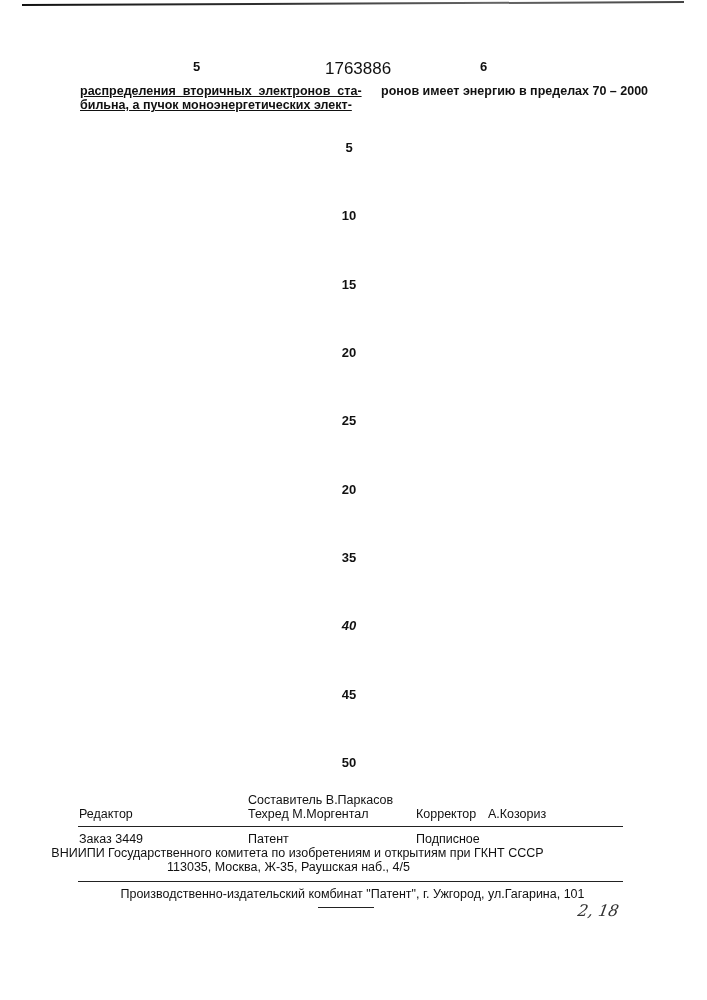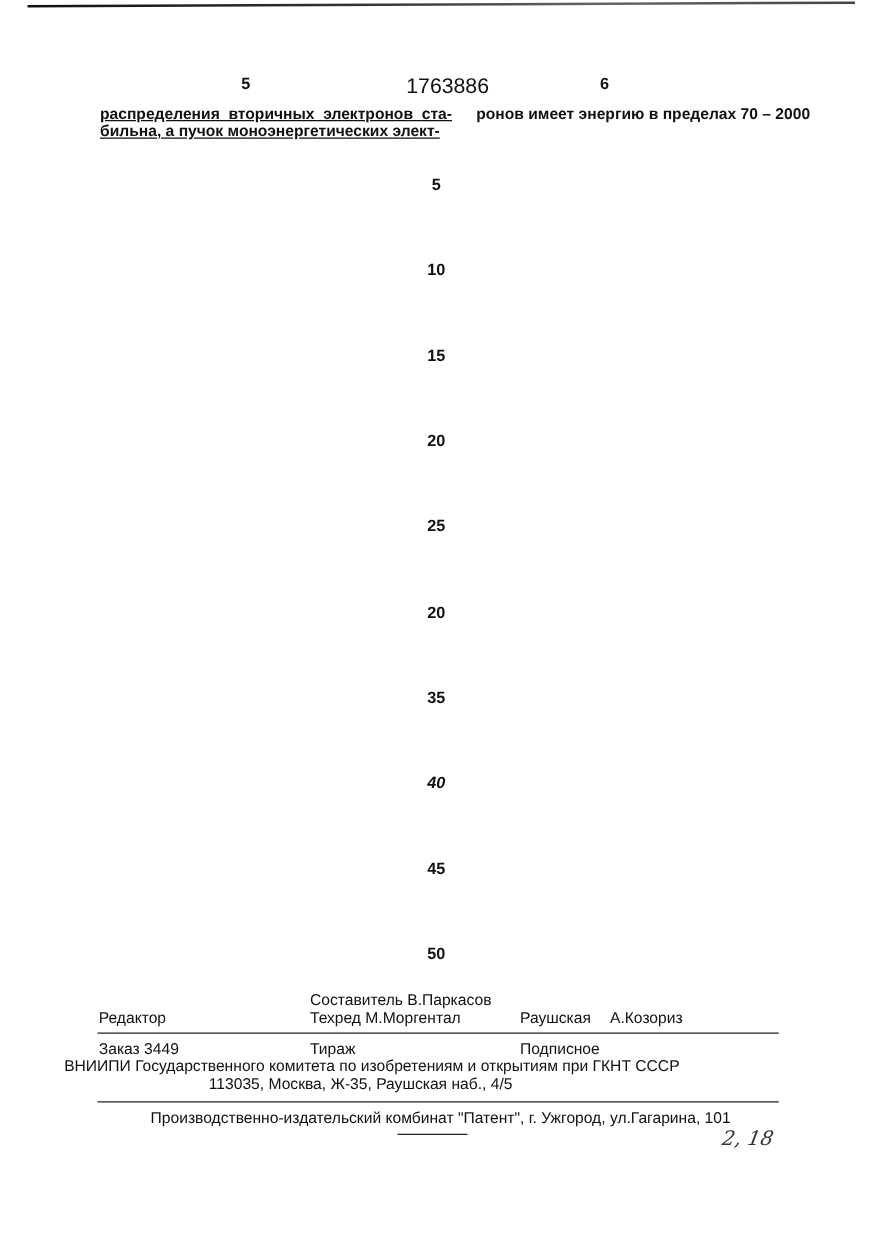--- a/index.html
+++ b/index.html
@@ -92,27 +92,27 @@
 <div class="abs line-no" style="left:334px; top:413px;">25</div>
 <div class="abs line-no" style="left:334px; top:482px;">20</div>
 <div class="abs line-no" style="left:334px; top:550px;">35</div>
 <div class="abs line-no" style="left:334px; top:618px;font-style:italic;">40</div>
 <div class="abs line-no" style="left:334px; top:687px;">45</div>
 <div class="abs line-no" style="left:334px; top:755px;">50</div>
 
 <div class="abs footer-text" style="left:248px; top:793px;">Составитель В.Паркасов</div>
 <div class="abs footer-text" style="left:79px; top:807px;">Редактор</div>
 <div class="abs footer-text" style="left:248px; top:807px;">Техред М.Моргентал</div>
-<div class="abs footer-text" style="left:416px; top:807px;">Раушская</div>
+<div class="abs footer-text" style="left:416px; top:807px;">Корректор</div>
 <div class="abs footer-text" style="left:488px; top:807px;">А.Козориз</div>
 
 <div class="abs rule" style="left:78px; top:826px; width:545px;"></div>
 
 <div class="abs footer-text" style="left:79px; top:832px;">Заказ  3449</div>
-<div class="abs footer-text" style="left:248px; top:832px;">Тираж</div>
+<div class="abs footer-text" style="left:248px; top:832px;">Патент</div>
 <div class="abs footer-text" style="left:416px; top:832px;">Подписное</div>
 
 <div class="abs footer-text" style="left:0; width:587px; top:846px; text-align:center; padding-left:8px; box-sizing:border-box;">ВНИИПИ Государственного комитета по изобретениям и открытиям при ГКНТ СССР</div>
 <div class="abs footer-text" style="left:0; width:569px; top:860px; text-align:center; padding-left:8px; box-sizing:border-box;">113035, Москва, Ж-35, Раушская наб., 4/5</div>
 
 <div class="abs rule" style="left:78px; top:881px; width:545px;"></div>
 
 <div class="abs footer-text" style="left:0; width:697px; top:887px; text-align:center; padding-left:8px; box-sizing:border-box;">Производственно-издательский комбинат "Патент", г. Ужгород, ул.Гагарина, 101</div>
 
 <div class="abs short-rule" style="left:318px; top:907px; width:56px;"></div>

